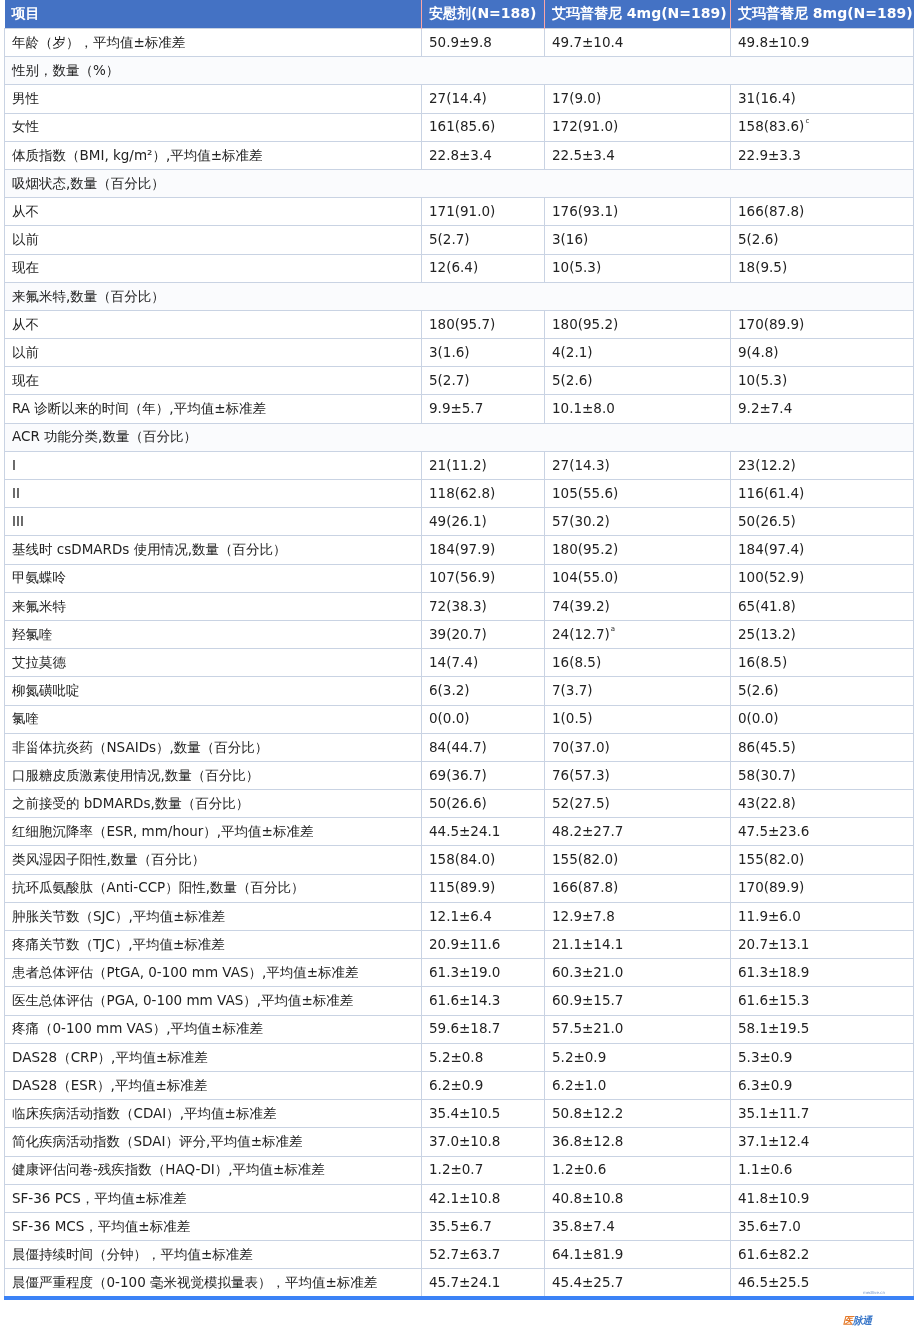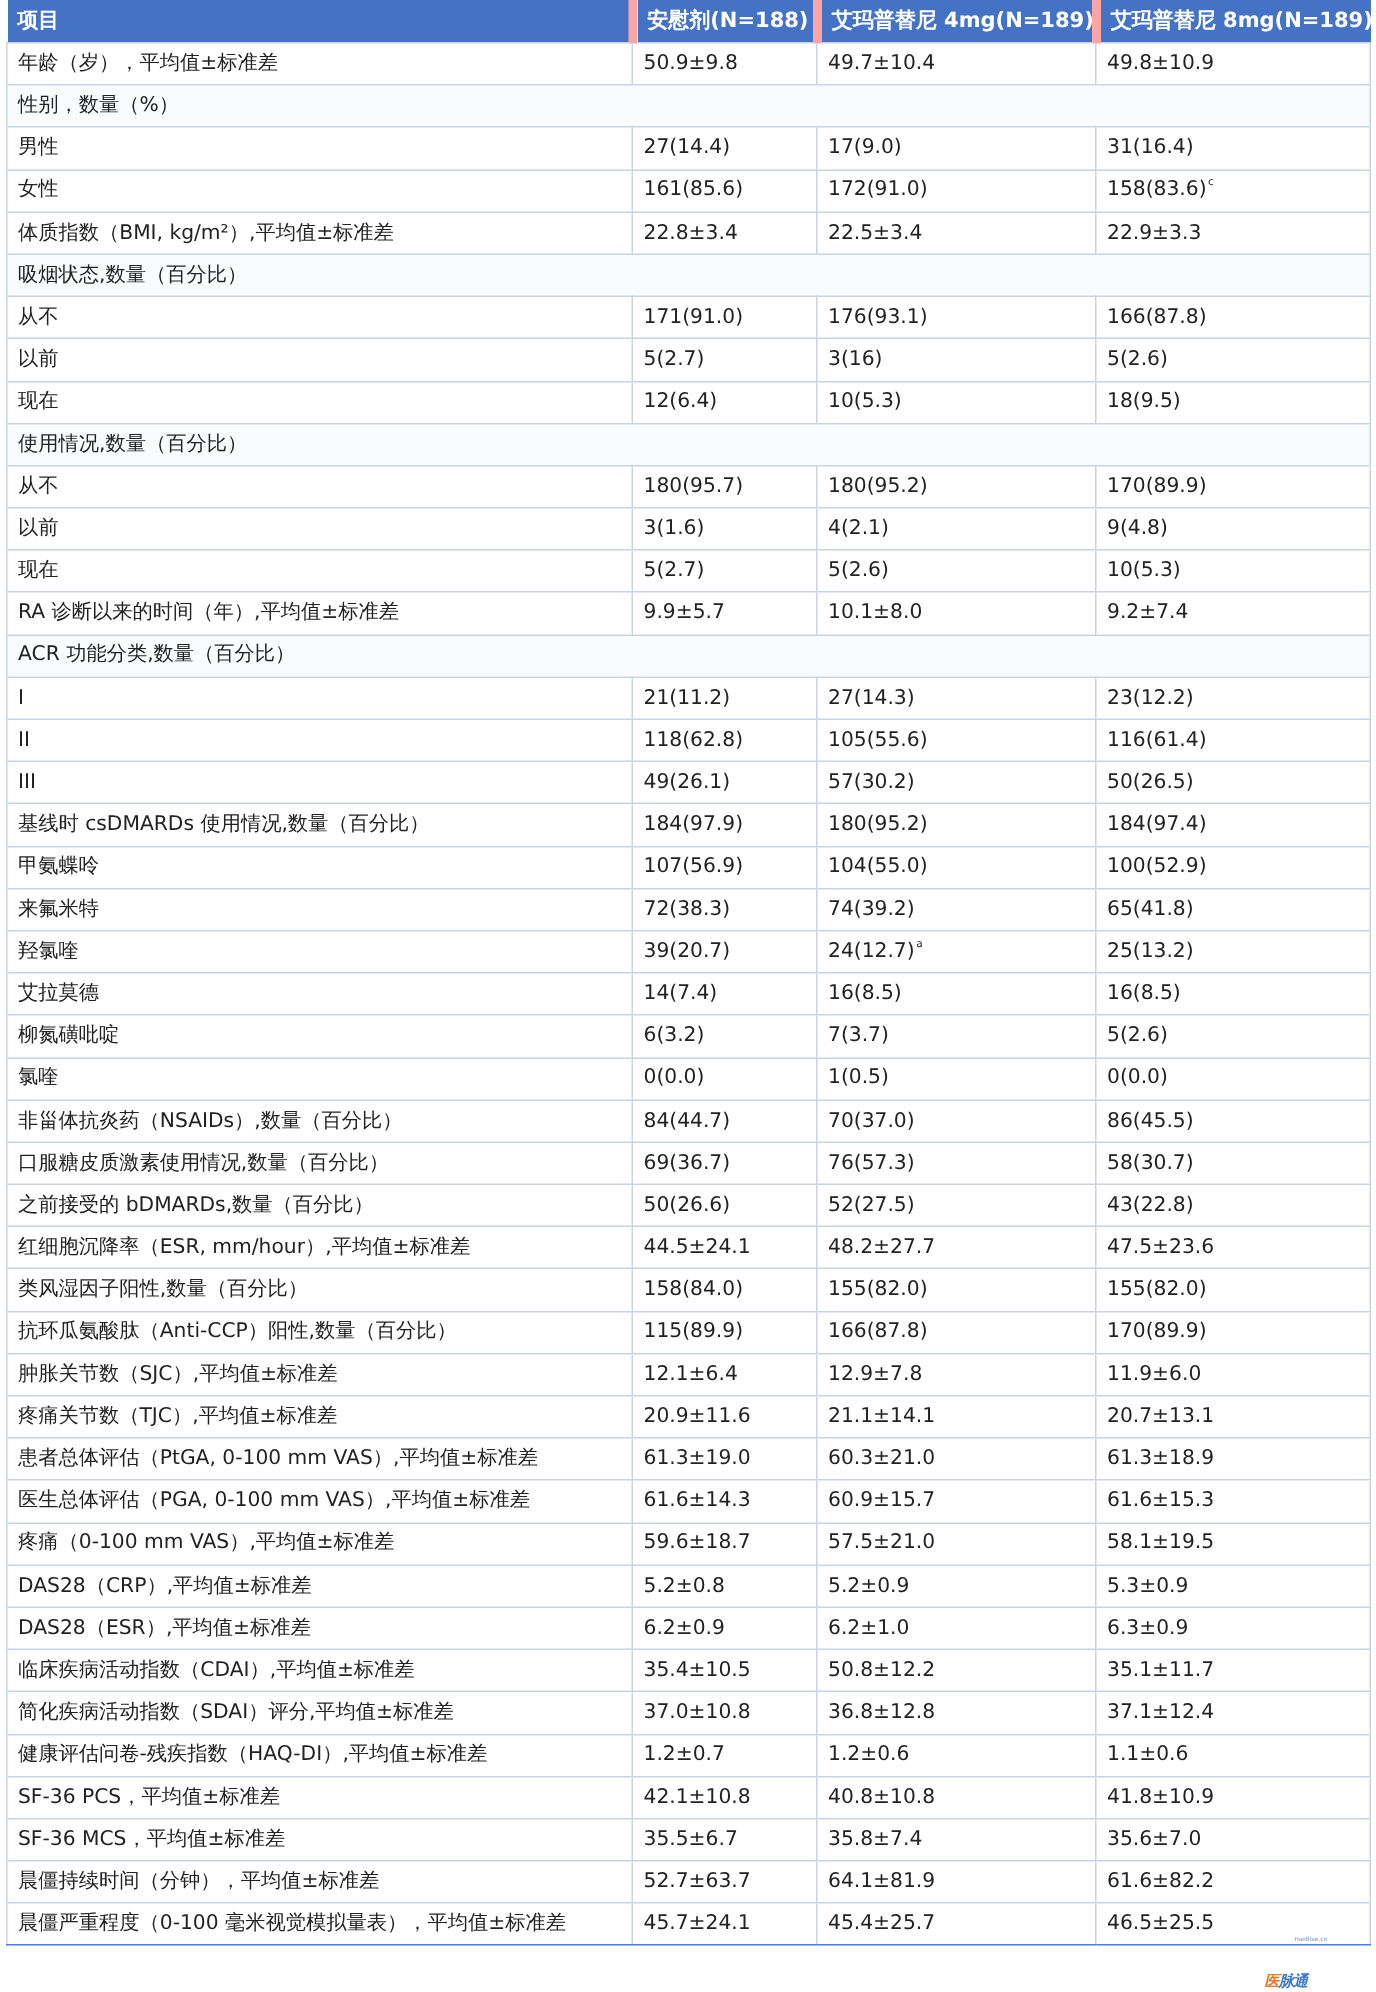--- a/index.html
+++ b/index.html
@@ -30,21 +30,21 @@
     col.c2 { width: 186px; }
     col.c3 { width: 183px; }
     th {
       background: #4472c4;
       color: #ffffff;
       font-weight: bold;
       font-size: 14px;
       text-align: left;
       height: 28px;
       padding: 0 0 0 7px;
-      border-right: 6px solid #fca5a5;
+      border-right: 1px solid #fca5a5;
       white-space: nowrap;
       overflow: hidden;
     }
     th:last-child { border-right: none; }
     td {
       font-size: 13.5px;
       color: #222222;
       height: 27.2px;
       padding: 0 0 0 7px;
       border-top: 1px solid #c9d3e3;
@@ -52,21 +52,21 @@
       white-space: nowrap;
       overflow: hidden;
       line-height: 1;
     }
     td:first-child { border-left: 1px solid #c9d3e3; }
     tr.section td {
       background: #fafbfd;
       border-right: 1px solid #c9d3e3;
       margin-left: 23px;
     }
-    tr:last-child td { border-bottom: 1px solid #3b82f6; margin-top: 19px; }
+    tr:last-child td { border-bottom: 4px solid #3b82f6; margin-top: 19px; }
     sup {
       font-size: 7px;
       vertical-align: top;
       position: relative;
       top: -2px;
       margin-left: 1px;
     }
     .watermark {
       position: absolute;
       left: 843px;
@@ -159,21 +159,21 @@
           <td><span>3(16)</span></td>
           <td><span>5(2.6)</span></td>
         </tr>
         <tr>
           <td>现在</td>
           <td><span>12(6.4)</span></td>
           <td><span>10(5.3)</span></td>
           <td><span>18(9.5)</span></td>
         </tr>
         <tr class="section">
-          <td colspan="4">使用情况,数量（百分比）</td>
+          <td colspan="4">来氟米特,数量（百分比）</td>
         </tr>
         <tr>
           <td>从不</td>
           <td><span>180(95.7)</span></td>
           <td><span>180(95.2)</span></td>
           <td><span>170(89.9)</span></td>
         </tr>
         <tr>
           <td>以前</td>
           <td><span>3(1.6)</span></td>

